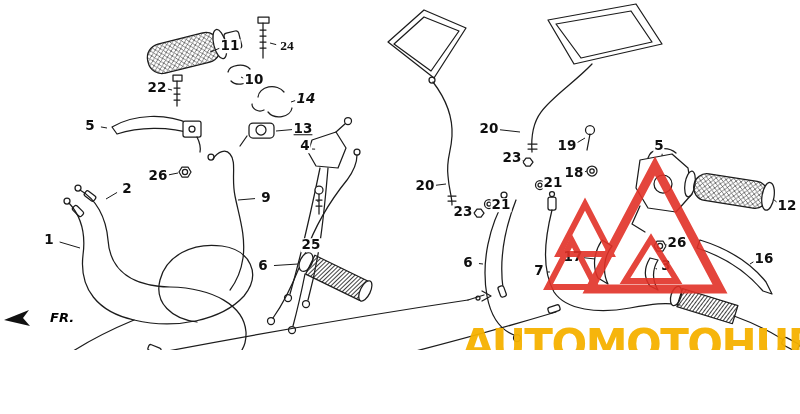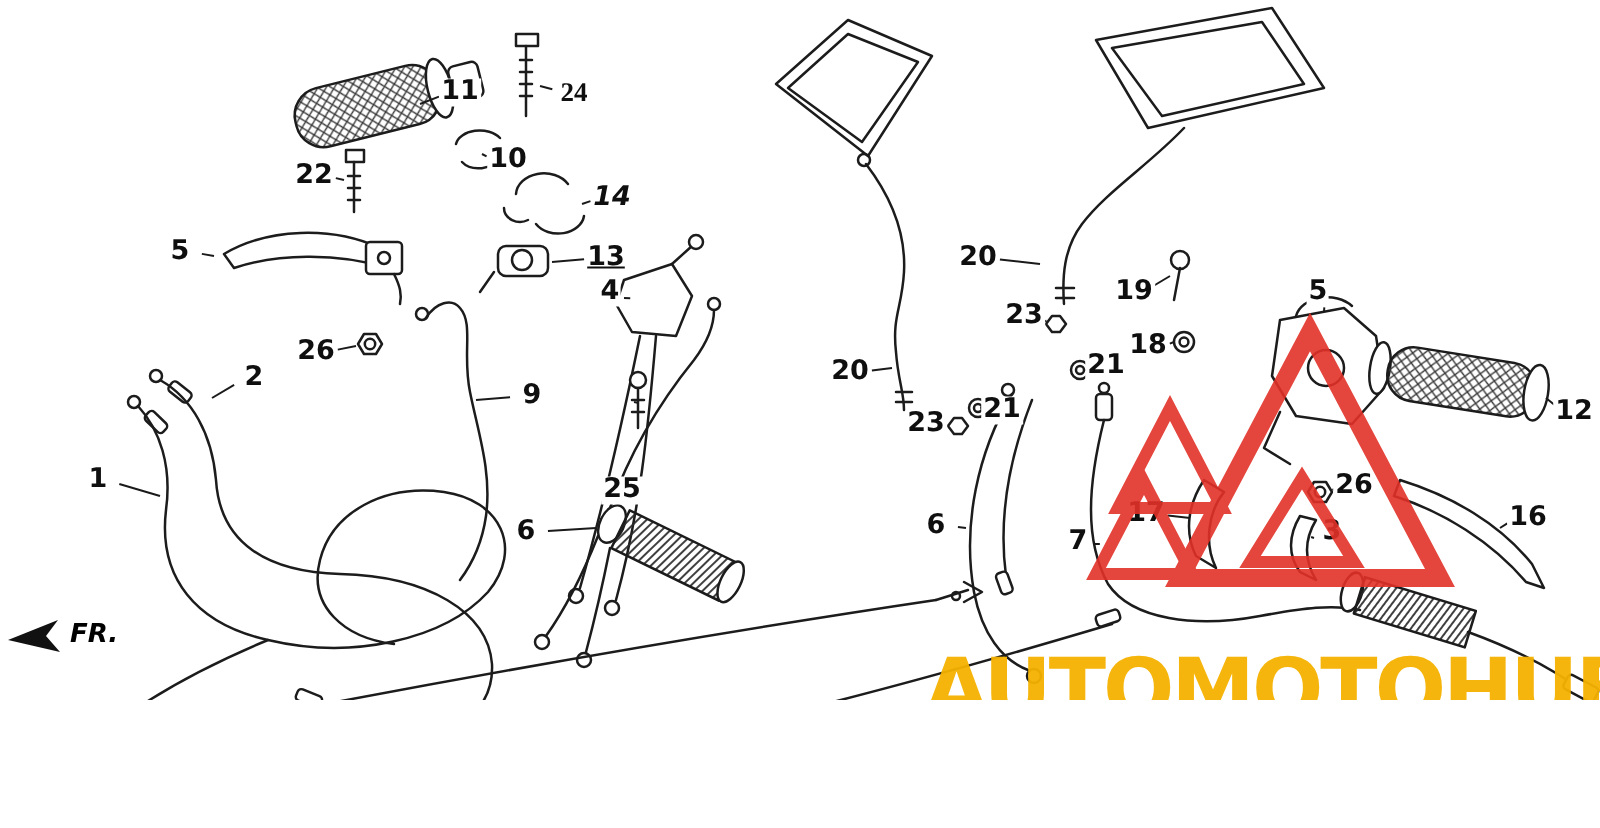--- a/index.html
+++ b/index.html
@@ -11,21 +11,21 @@
     position:absolute;transform:translate(-50%,-50%);
     font:600 13.5px "DejaVu Sans",sans-serif;color:#0f0f0f;
     background:#fff;padding:0 1px;line-height:1;white-space:nowrap;
   }
   .wm-text{
     position:absolute;left:462px;top:324px;
     font:800 42px "DejaVu Sans",sans-serif;letter-spacing:-1.5px;
     color:#f6b200;opacity:.95;line-height:1;white-space:nowrap;
   }
   .fr{
-    position:absolute;left:2px;top:305px;display:flex;align-items:center;gap:3px;
+    position:absolute;left:2px;top:305px;display:flex;align-items:center;gap:18px;
     font:700 italic 13px "DejaVu Sans",sans-serif;color:#000;
   }
   .footer{
     position:absolute;left:300px;top:381px;width:190px;text-align:center;
     color:#979797;font-size:6px;line-height:1.5;
   }
 </style>
 </head>
 <body>
 

